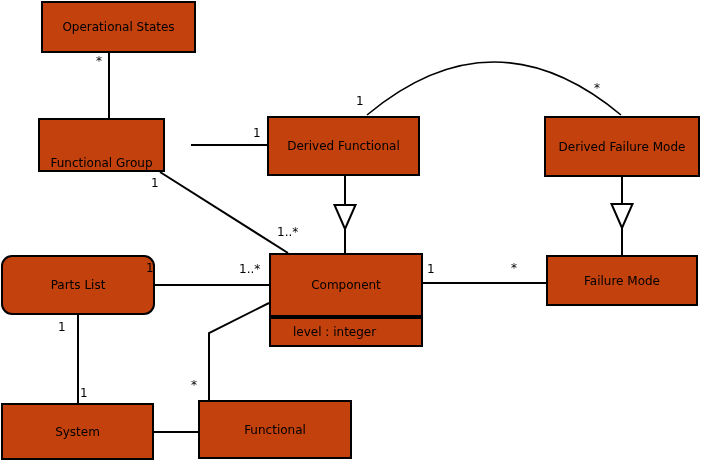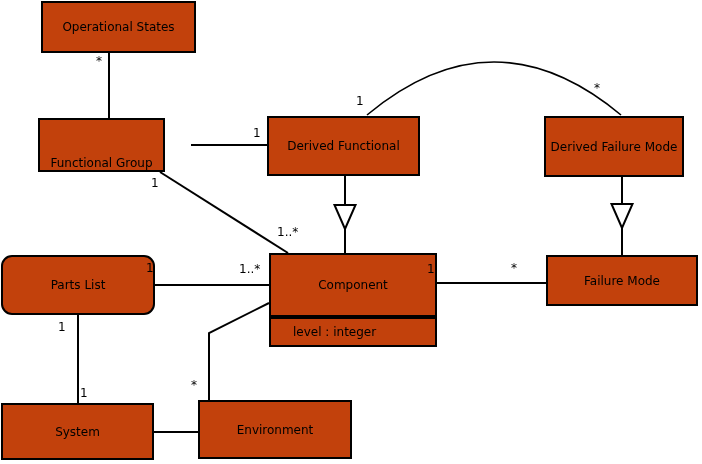--- a/index.html
+++ b/index.html
@@ -61,47 +61,47 @@
   </div>
 
   <div class="uml-class" style="left:38px;top:118px;width:127px;height:54px;align-items:flex-end;">
     <span>Functional Group</span>
   </div>
 
   <div class="uml-class" style="left:267px;top:116px;width:153px;height:60px;">
     <span>Derived Functional</span>
   </div>
 
-  <div class="uml-class" style="left:544px;top:116px;width:140px;height:61px;">
+  <div class="uml-class" style="left:544px;top:116px;width:156px;height:61px;">
     <span>Derived Failure Mode</span>
   </div>
 
   <div class="uml-class" style="left:1px;top:255px;width:154px;height:60px;border-radius:11px;">
     <span>Parts List</span>
   </div>
 
-  <div class="uml-class multi" style="left:269px;top:253px;width:168px;height:94px;">
+  <div class="uml-class multi" style="left:269px;top:253px;width:154px;height:94px;">
     <div class="compartment-name">
       <span>Component</span>
     </div>
     <div class="compartment-attrs">
       <span>level : integer</span>
     </div>
   </div>
 
   <div class="uml-class" style="left:546px;top:255px;width:152px;height:51px;">
     <span>Failure Mode</span>
   </div>
 
   <div class="uml-class" style="left:1px;top:403px;width:153px;height:57px;">
     <span>System</span>
   </div>
 
   <div class="uml-class" style="left:198px;top:400px;width:154px;height:59px;">
-    <span>Environment</span>
+    <span>Functional</span>
   </div>
 
   <span class="mult" style="left:96px;top:55px;">*</span>
   <span class="mult" style="left:253px;top:127px;">1</span>
   <span class="mult" style="left:151px;top:177px;">1</span>
   <span class="mult" style="left:277px;top:226px;">1..*</span>
   <span class="mult" style="left:356px;top:95px;">1</span>
   <span class="mult" style="left:594px;top:82px;">*</span>
   <span class="mult" style="left:146px;top:262px;">1</span>
   <span class="mult" style="left:239px;top:263px;">1..*</span>

